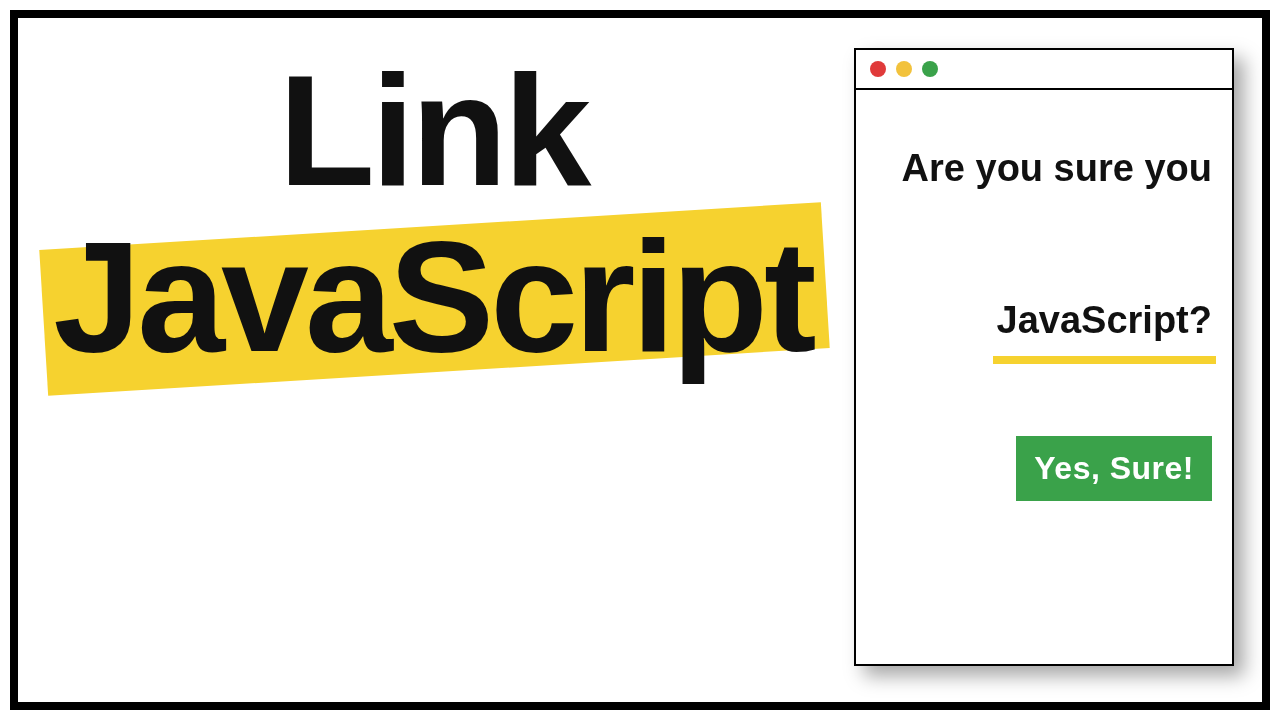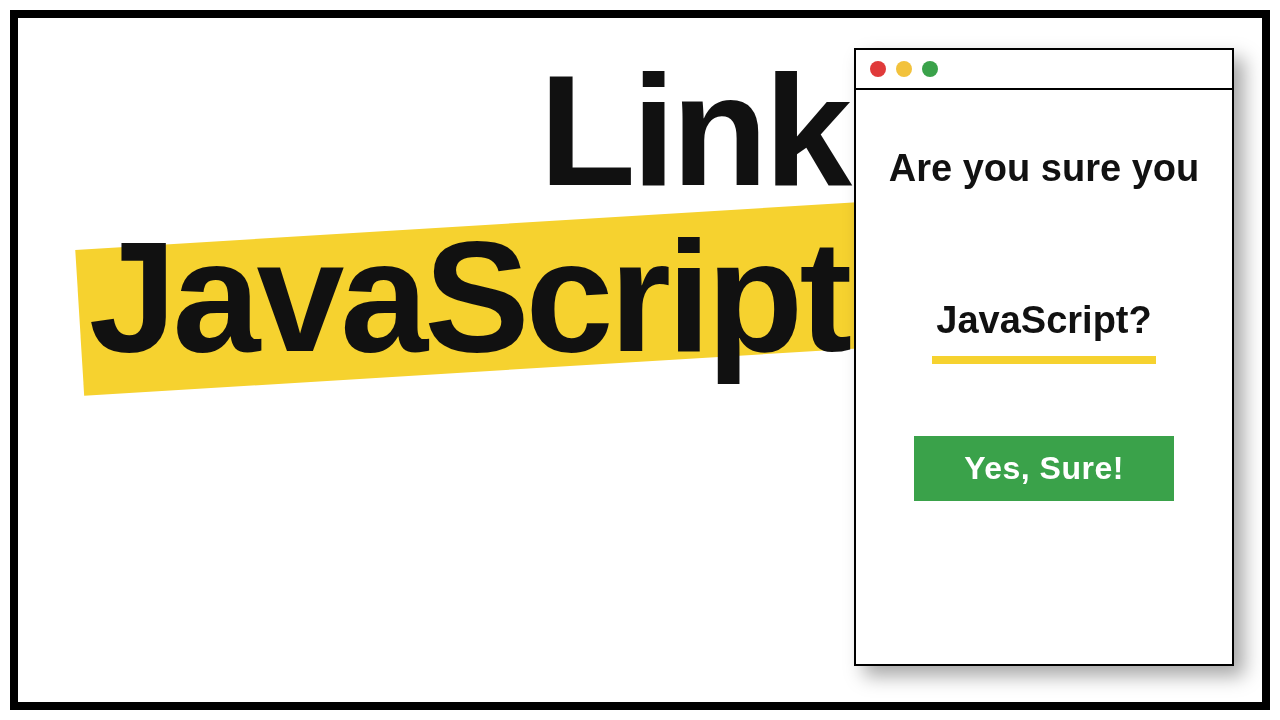--- a/index.html
+++ b/index.html
@@ -22,21 +22,21 @@
       right: 10px;
       bottom: 10px;
       border: 8px solid #000;
       background: #fff;
     }
     .headline {
       position: absolute;
       top: 30px;
       left: 0;
       width: 830px;
-      text-align: right;
+      text-align: center;
     }
     .headline-line {
       font-weight: 900;
       font-size: 158px;
       line-height: 1.05;
       color: #111;
       letter-spacing: -4px;
     }
     .highlight-wrap {
       position: relative;
@@ -78,21 +78,21 @@
     .dot {
       width: 16px;
       height: 16px;
       border-radius: 50%;
     }
     .dot-red { background: #e03a3a; }
     .dot-yellow { background: #f2c23c; }
     .dot-green { background: #3aa24a; }
     .dialog-body {
       padding: 40px 20px 0 20px;
-      text-align: center;
+      text-align: right;
     }
     .dialog-question {
       font-size: 38px;
       font-weight: 700;
       color: #111;
       line-height: 2.0;
       letter-spacing: 0px;
     }
     .underline-word {
       display: inline-block;
@@ -107,21 +107,21 @@
       height: 8px;
       background: #f6d22f;
     }
     .confirm-button {
       display: inline-block;
       margin-top: 78px;
       background: #3aa24a;
       color: #fff;
       font-size: 32px;
       font-weight: 600;
-      padding: 14px 50px;
+      padding: 14px 18px;
       letter-spacing: 0.5px;
     }
   </style>
 </head>
 <body>
 
 <div class="frame">
 
   <div class="headline">
     <div class="headline-line">Link</div>

